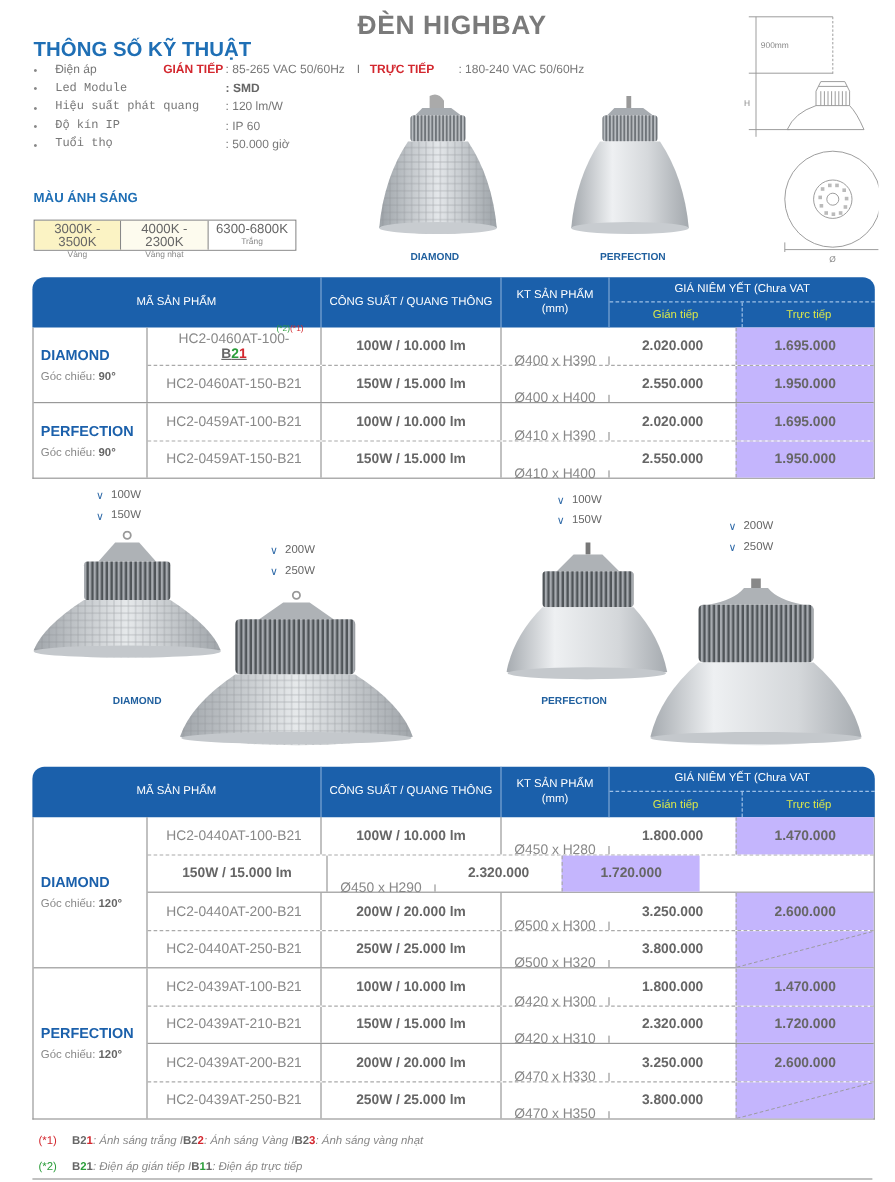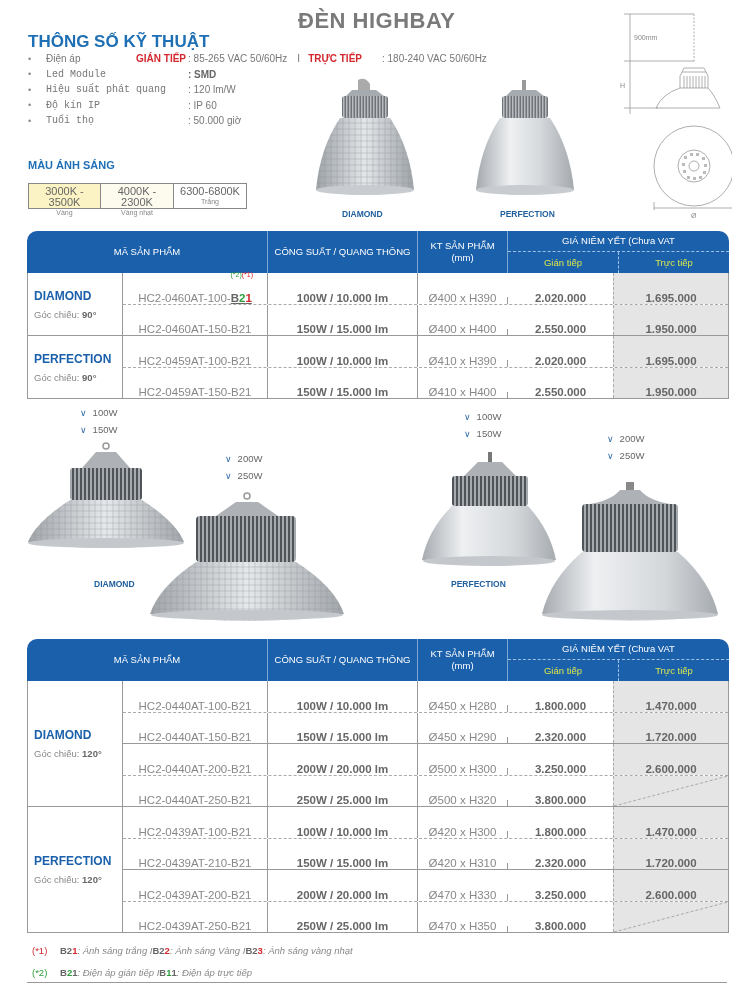--- a/index.html
+++ b/index.html
@@ -50,27 +50,27 @@
   .group:first-child { border-top: none; }
   .g-name { width: 96px; border-right: 1px solid #999; padding-left: 6px; display: flex; flex-direction: column; justify-content: center; font-family: "Liberation Sans", sans-serif; }
   .g-name .name { font-size: 12px; font-weight: bold; color: #1b60ab; }
   .g-name .angle { font-size: 9.5px; color: #888; margin-top: 6px; }
   .g-name .angle b { color: #666; }
   .g-rows { flex: 1; }
   .sub { border-top: 1px solid #999; }
   .sub:first-child { border-top: none; }
   .row { display: flex; height: 31px; border-top: 1px dashed #aaa; font-family: "Liberation Sans", sans-serif; }
   .row:first-child { border-top: none; }
-  .cell { display: flex; align-items: flex-end; justify-content: center; border-right: 1px solid #999; font-size: 11.5px; color: #888; position: relative; }
+  .cell { display: flex; align-items: center; justify-content: center; border-right: 1px solid #999; font-size: 11.5px; color: #888; position: relative; flex-direction: column; }
   .cell:last-child { border-right: none; }
   .c-code { width: 145px; }
   .c-power { width: 150px; font-weight: bold; color: #666; }
   .c-size { width: 90px; margin-top: 24px; }
   .c-ind { width: 105px; font-weight: bold; color: #666; }
-  .c-dir { width: 115px; background: #e5e5e5; font-weight: bold; color: #666; border-left: 1px dashed #aaa; }
+  .c-dir { width: 115px; background: #c4b5fd; font-weight: bold; color: #666; border-left: 1px dashed #aaa; }
   .c-ind { border-right: none; }
   .diag { position: absolute; left: 0; top: 0; width: 100%; height: 100%; }
   .sup { position: absolute; top: -2px; right: 14px; font-size: 7px; }
   .sup .g { color: #2a9d3a; }
   .sup .r { color: #d3272e; }
   .code-b { text-decoration: underline; font-weight: bold; color: #666; }
   .code-b .g { color: #2a9d3a; }
   .code-b .r { color: #d3272e; }
 
   
@@ -401,21 +401,20 @@
       <div class="g-rows">
         <div class="sub">
           <div class="row">
             <div class="cell c-code">HC2-0440AT-100-B21</div>
             <div class="cell c-power">100W / 10.000 lm</div>
             <div class="cell c-size">Ø450 x H280</div>
             <div class="cell c-ind">1.800.000</div>
             <div class="cell c-dir">1.470.000</div>
           </div>
           <div class="row">
-            <div class="cell c-code">HC2-0440AT-150-B21</div>
             <div class="cell c-power">150W / 15.000 lm</div>
             <div class="cell c-size">Ø450 x H290</div>
             <div class="cell c-ind">2.320.000</div>
             <div class="cell c-dir">1.720.000</div>
           </div>
         </div>
         <div class="sub">
           <div class="row">
             <div class="cell c-code">HC2-0440AT-200-B21</div>
             <div class="cell c-power">200W / 20.000 lm</div>

